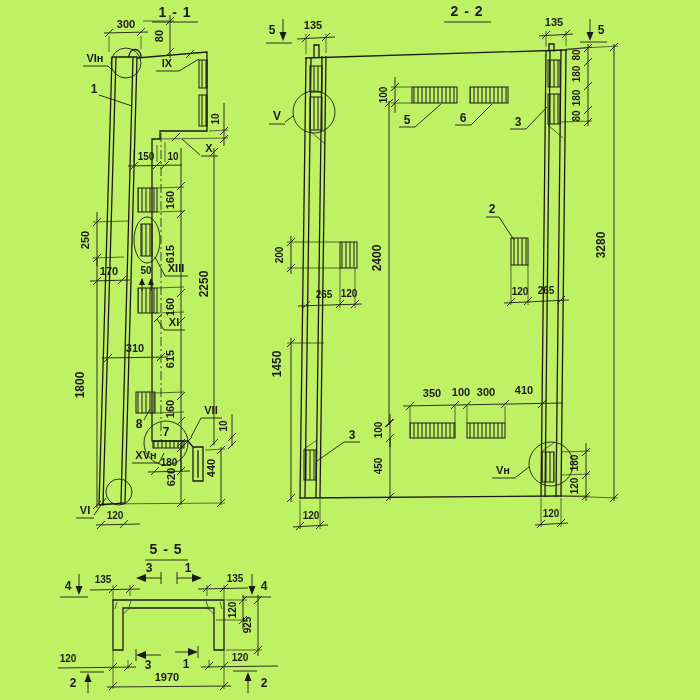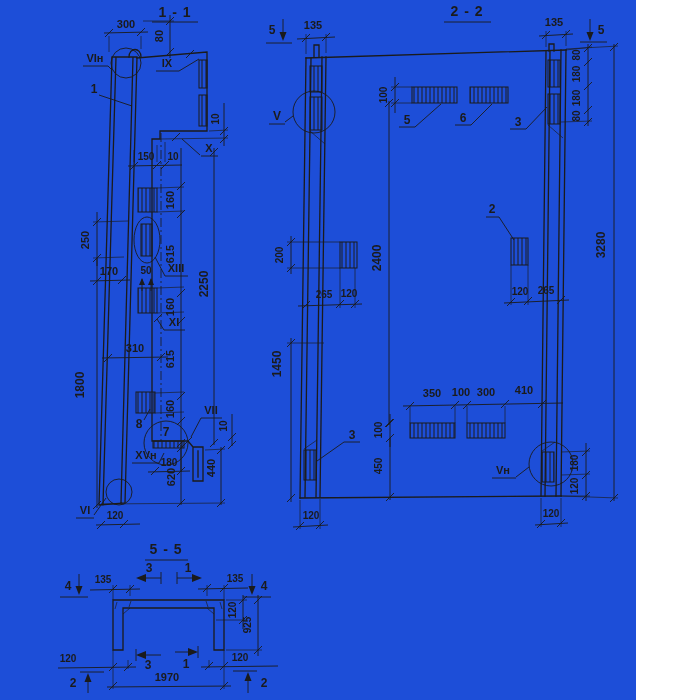--- a/index.html
+++ b/index.html
@@ -1,16 +1,16 @@
 <!DOCTYPE html>
 <html><head>
 <meta charset="utf-8">
 <style>
   html,body{margin:0;padding:0;background:#ffffff;}
-  #sheet{width:636px;height:700px;position:relative;background:#1d4ed8;}
+  #sheet{width:700px;height:700px;position:relative;background:#bef264;}
   svg text{font-family:"Liberation Sans","DejaVu Sans",sans-serif;font-weight:bold;fill:#1b1b1b;}
   .t11{font-size:11px;}
   .t10{font-size:10px;}
   .t12{font-size:12px;}
   .t14{font-size:14px;letter-spacing:1px;}
   .s{stroke:#1b1b1b;fill:none;stroke-width:1.3;stroke-linecap:square;}
   .d{stroke:#1b1b1b;fill:none;stroke-width:0.9;}
   .e{stroke:#1b1b1b;fill:none;stroke-width:0.65;}
   .h{fill:url(#hv);stroke:#1b1b1b;stroke-width:1;}
   .dd{stroke-dasharray:9 3 2 3;stroke-width:0.8;}

